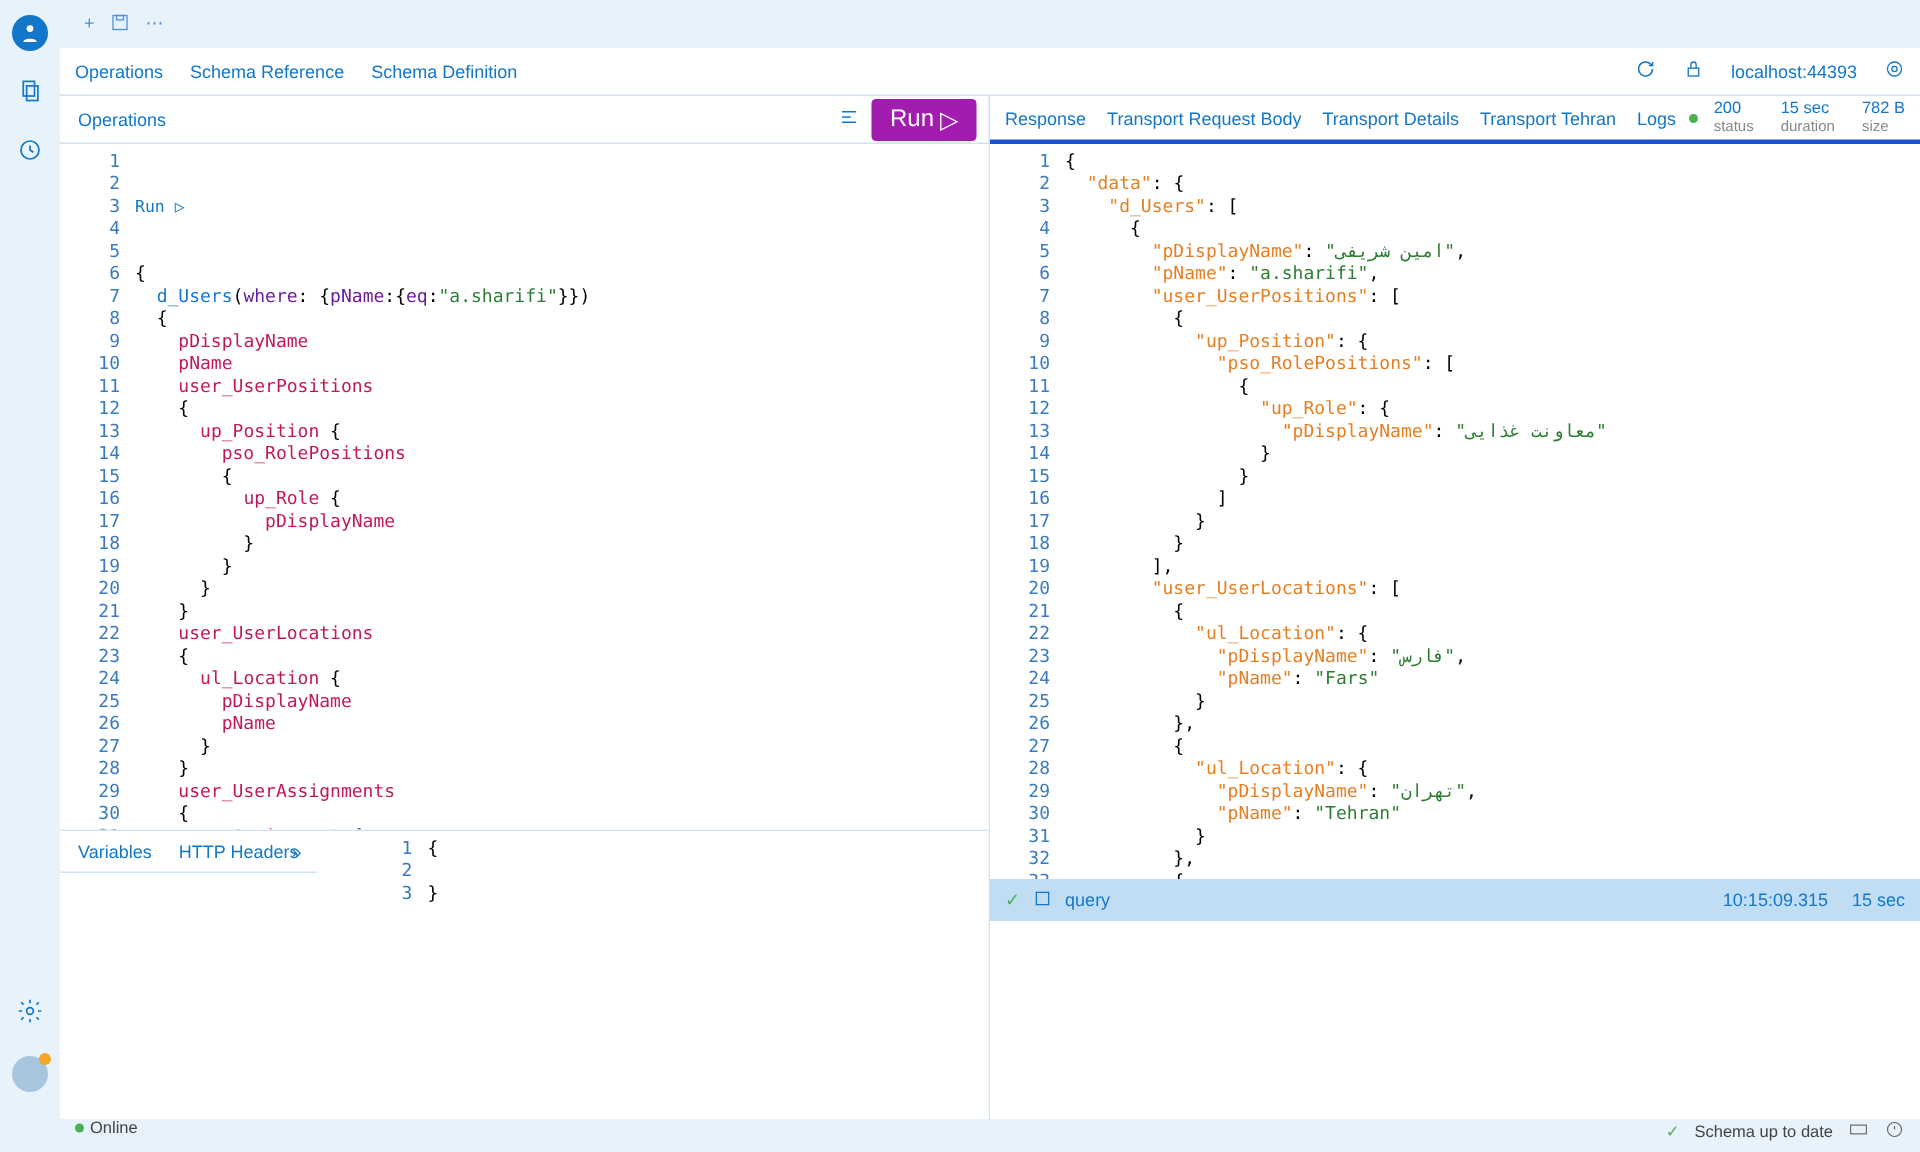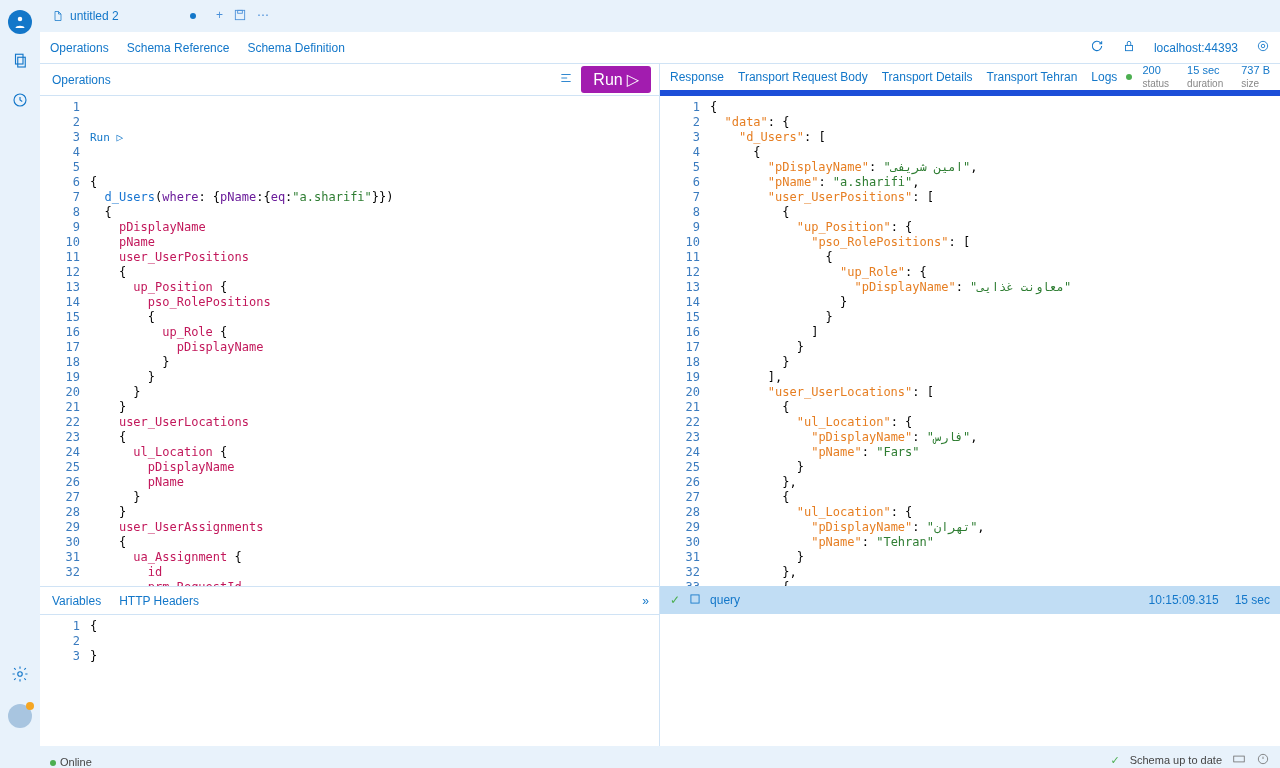--- a/index.html
+++ b/index.html
@@ -18,43 +18,43 @@
 .tab .dot { width: 6px; height: 6px; background: #1377c9; border-radius: 50%; margin-left: auto; }
 .tab-actions { display:flex; gap:10px; padding-left:10px; color:#4a90d9;}
 .secondary-bar { height: 32px; display: flex; align-items: center; justify-content:space-between; padding: 0 10px; font-size: 12px; color: #1377c9; border-bottom: 1px solid #d0e3f5;}
 .secondary-bar .left-links, .secondary-bar .right-links { display:flex; gap:18px; align-items:center;}
 .secondary-bar .right-links { color:#1377c9; }
 .content-row { flex: 1; display: flex; overflow:hidden;}
 .left-pane { width: 50%; display: flex; flex-direction: column; border-right: 1px solid #d0e3f5; }
 .right-pane { width: 50%; display: flex; flex-direction: column; }
 .ops-header { height: 32px; display: flex; align-items: center; justify-content: space-between; padding: 0 8px 0 12px; color: #1377c9; border-bottom: 1px solid #d0e3f5;}
 .run-btn { background: #a21caf; color: #fff; border: none; padding: 4px 12px; border-radius: 3px; font-size: 16px; cursor: pointer; display:flex; align-items:center; gap:4px;}
-.response-header { height: 32px; display:flex; align-items:center; justify-content:space-between; padding:0 10px; border-bottom:6px solid #1d4ed8; font-size:12px;}
+.response-header { height: 32px; display:flex; align-items:center; justify-content:space-between; padding:0 10px; border-bottom:3px solid #1d4ed8; font-size:12px;}
 .response-tabs { display:flex; gap:14px; color:#1377c9;}
 .response-stats { display:flex; gap:18px; align-items:center; font-size:11px; color:#1377c9;}
 .stat { text-align:left; line-height:1.2;}
 .stat .val{color:#1377c9;}
 .stat .lbl{color:#888; font-size:10px;}
 .editor { flex: 1; display: flex; font-family: Consolas, Monaco, monospace; font-size: 12px; overflow:hidden; background:#fff; position:relative;}
 .gutter { width: 50px; text-align: right; padding-right: 10px; color: #3a7bbf; user-select: none; line-height:15px; padding-top:4px;}
 .code { flex: 1; line-height: 15px; white-space: pre; padding-top:4px; position:relative; overflow:hidden;}
 .run-indicator { position:absolute; left:52px; top:4px; color:#1377c9; font-size:11px;}
 .tok-brace { color: #000; }
 .tok-key { color: #c2185b; }
 .tok-func { color: #1976d2; }
 .tok-arg { color: #6a1b9a; }
 .tok-str { color: #2e7d32; }
 .resp-key { color: #e67e22; }
 .resp-str { color: #2e7d32; }
 .resp-punc { color:#000;}
-.bottom-section { border-top:1px solid #d0e3f5; display:flex; flex-direction:column; height:160px;}
+.bottom-section { border-top:1px solid #d0e3f5; display:flex; flex-direction:row; height:193px;gap:24px;}
 .vars-tabs { height:28px; display:flex; align-items:center; gap:18px; padding:0 12px; color:#1377c9; border-bottom:1px solid #d0e3f5; position:relative;}
 .collapse-icon{ position:absolute; right:10px; color:#1377c9;}
 .qlog-bar { height:28px; background:#c1ddf4; display:flex; align-items:center; padding:0 10px; gap:8px; color:#1377c9; font-size:12px; justify-content:space-between;}
-.status-bar { height:22px; background:#e8f2fb; display:flex; align-items:flex-end; justify-content:space-between; padding:0 10px; font-size:11px; color:#444;}
+.status-bar { height:22px; background:#e8f2fb; display:flex; align-items:flex-start; justify-content:space-between; padding:0 10px; font-size:11px; color:#444;}
 .status-bar .right { display:flex; gap:10px; align-items:center;}
 .online-dot{ width:6px; height:6px; background:#4caf50; border-radius:50%; display:inline-block; margin-right:4px;}
 .small-icon{width:14px;height:14px;display:inline-block;}
 .green-dot{width:6px;height:6px;background:#4caf50;border-radius:50%;display:inline-block;margin-right:6px;}
 .stat-row{display:flex;align-items:center;gap:4px;}
 </style>
 </head>
 <body>
 
 <div class="app">
@@ -84,28 +84,20 @@
             <path d="M12 2v3M12 19v3M4.2 4.2l2.1 2.1M17.7 17.7l2.1 2.1M2 12h3M19 12h3M4.2 19.8l2.1-2.1M17.7 6.3l2.1-2.1"></path>
           </svg>
       </span>
       <div class="avatar"></div>
     </div>
   </div>
 
   <div class="main">
     <div class="tab-bar">
       <div id="tabs-container" style="display: flex;">
-          <div class="tab">
-            <svg width="12" height="12" viewBox="0 0 24 24" stroke="#1377c9" fill="none" stroke-width="1.5">
-              <path d="M13 3H6v18h12V8z"></path>
-              <path d="M13 3v5h5"></path>
-            </svg>
-            <span>untitled 2</span>
-            <span class="dot"></span>
-          </div>
         </div>
       <div class="tab-actions">
         <span>+</span>
         <span>
           <svg class="small-icon" viewBox="0 0 24 24" stroke="#4a90d9" fill="none" stroke-width="1.5">
               <rect x="4" y="4" width="16" height="16"></rect>
               <rect x="8" y="4" width="8" height="5"></rect>
             </svg>
         </span>
         <span>⋯</span>
@@ -225,21 +217,21 @@
                 <div>
                   <div class="val">200</div>
                   <div class="lbl">status</div>
                 </div>
               </div>
             <div class="stat">
                 <div class="val">15 sec</div>
                 <div class="lbl">duration</div>
               </div>
             <div class="stat">
-                <div class="val">737 B</div>
+                <div class="val">782 B</div>
                 <div class="lbl">size</div>
               </div>
           </div>
         </div>
         <div class="editor" style="flex:1;">
           <div class="gutter" id="resp-gutter">
               <div>1</div>
               <div>2</div>
               <div>3</div>
               <div>4</div>

